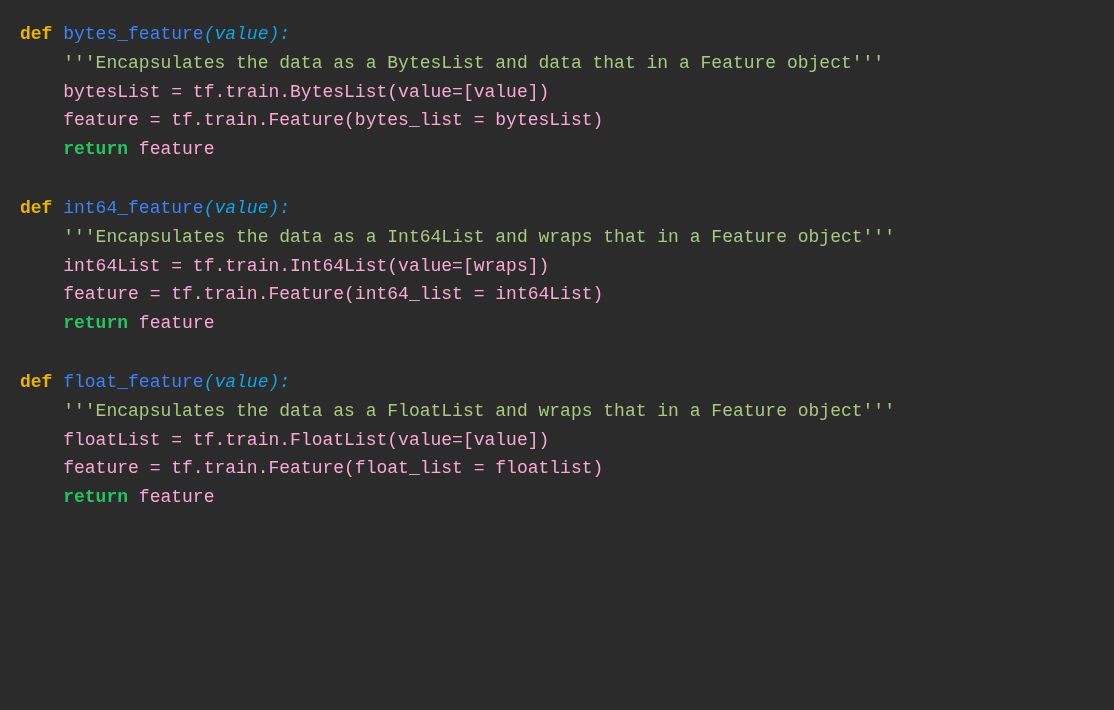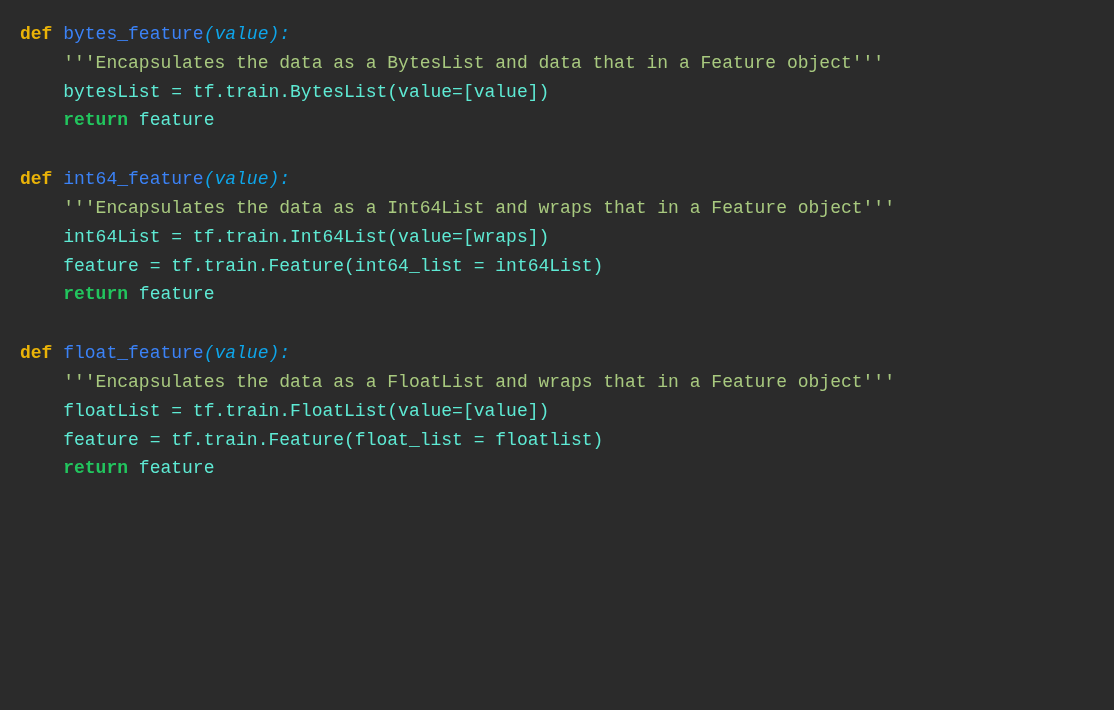--- a/index.html
+++ b/index.html
@@ -48,32 +48,33 @@
     .docstring {
       color: #a8c97f;
     }
 
     .kw-return {
       color: #22c55e;
       font-weight: bold;
     }
 
     .identifier {
-      color: #5eead4;
+      color: #f9a8d4;
     }
   </style>
 </head>
 <body>
 
 <div class="code-block">
 
   <div class="code-section">
     <span class="line"><span class="kw-def">def</span> <span class="fn-name">bytes_feature</span><span class="param">(value):</span></span>
     <span class="line">    <span class="docstring">'''Encapsulates the data as a BytesList and data that in a Feature object'''</span></span>
     <span class="line">    <span class="identifier">bytesList = tf.train.BytesList(value=[value])</span></span>
+    <span class="line">    <span class="identifier">feature = tf.train.Feature(bytes_list = bytesList)</span></span>
     <span class="line">    <span class="kw-return">return</span> <span class="identifier">feature</span></span>
   </div>
 
   <div class="code-section">
     <span class="line"><span class="kw-def">def</span> <span class="fn-name">int64_feature</span><span class="param">(value):</span></span>
     <span class="line">    <span class="docstring">'''Encapsulates the data as a Int64List and wraps that in a Feature object'''</span></span>
     <span class="line">    <span class="identifier">int64List = tf.train.Int64List(value=[wraps])</span></span>
     <span class="line">    <span class="identifier">feature = tf.train.Feature(int64_list = int64List)</span></span>
     <span class="line">    <span class="kw-return">return</span> <span class="identifier">feature</span></span>
   </div>

